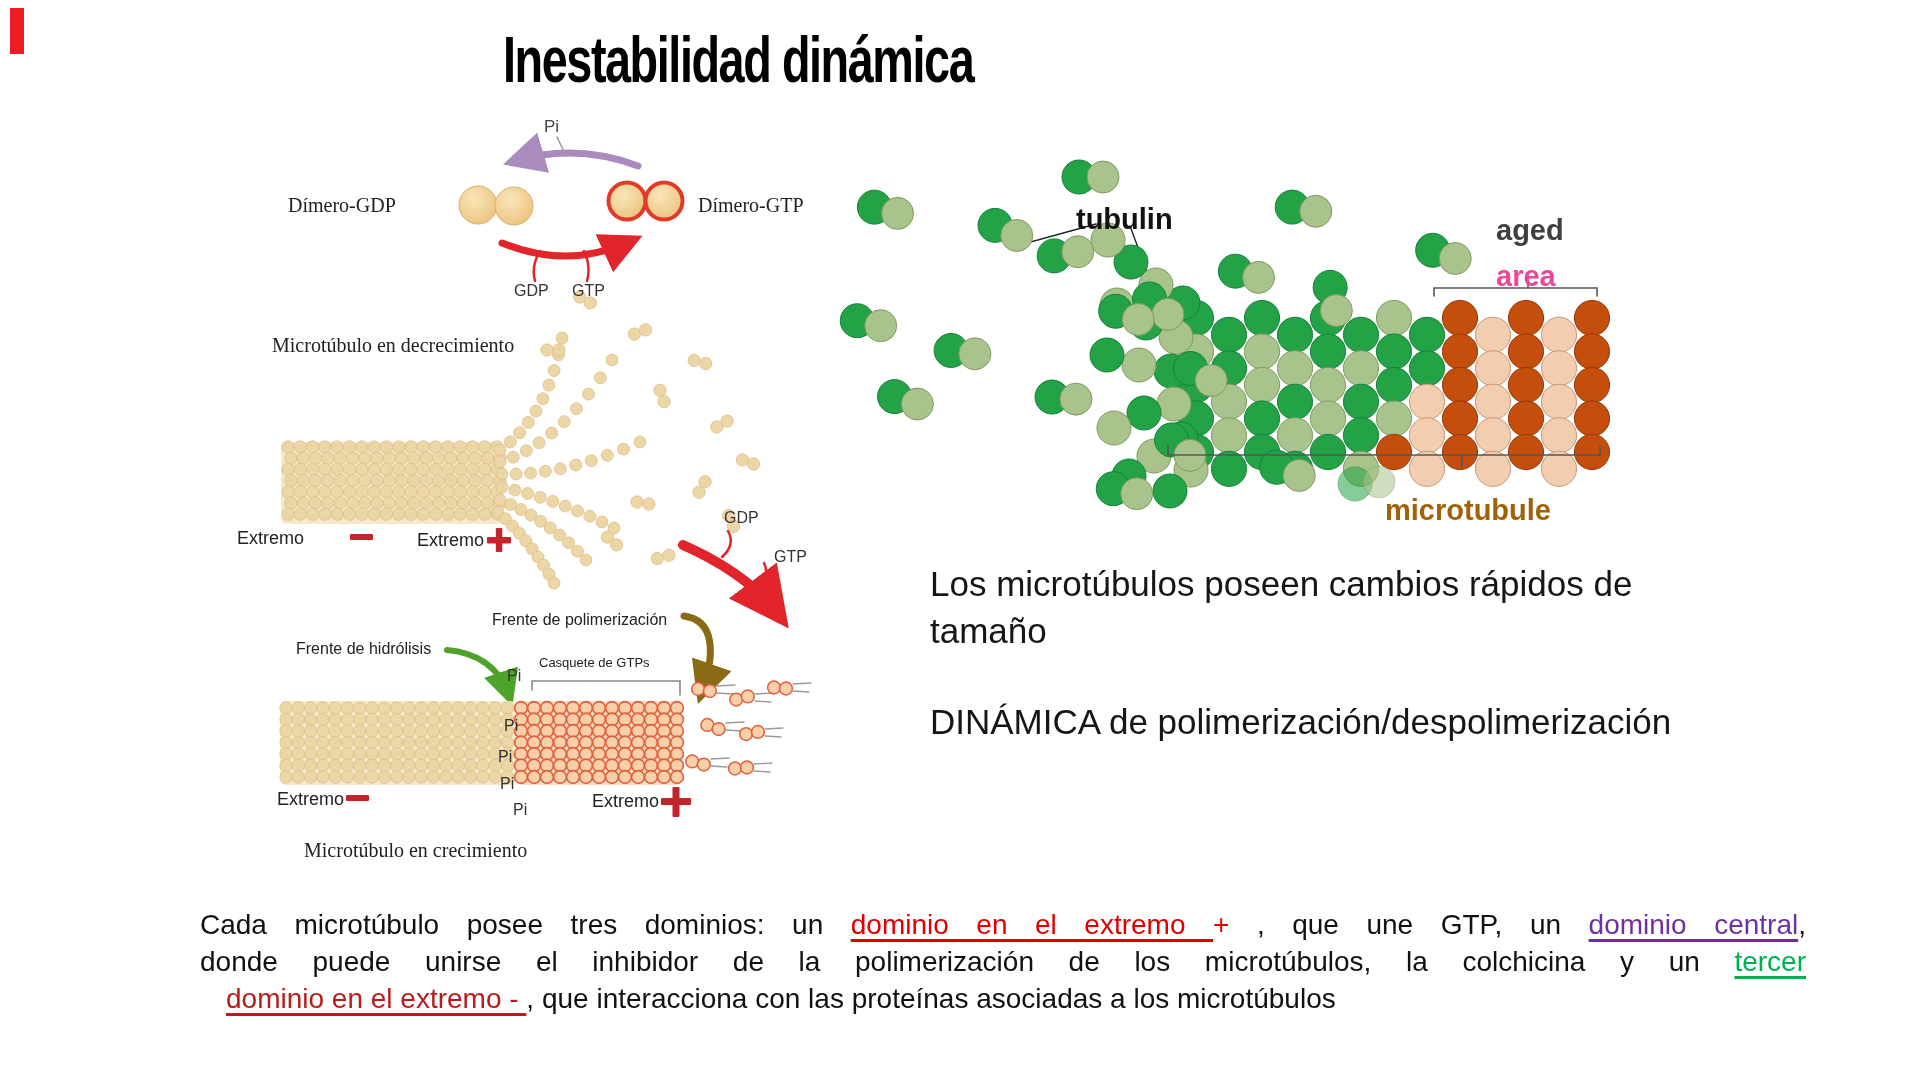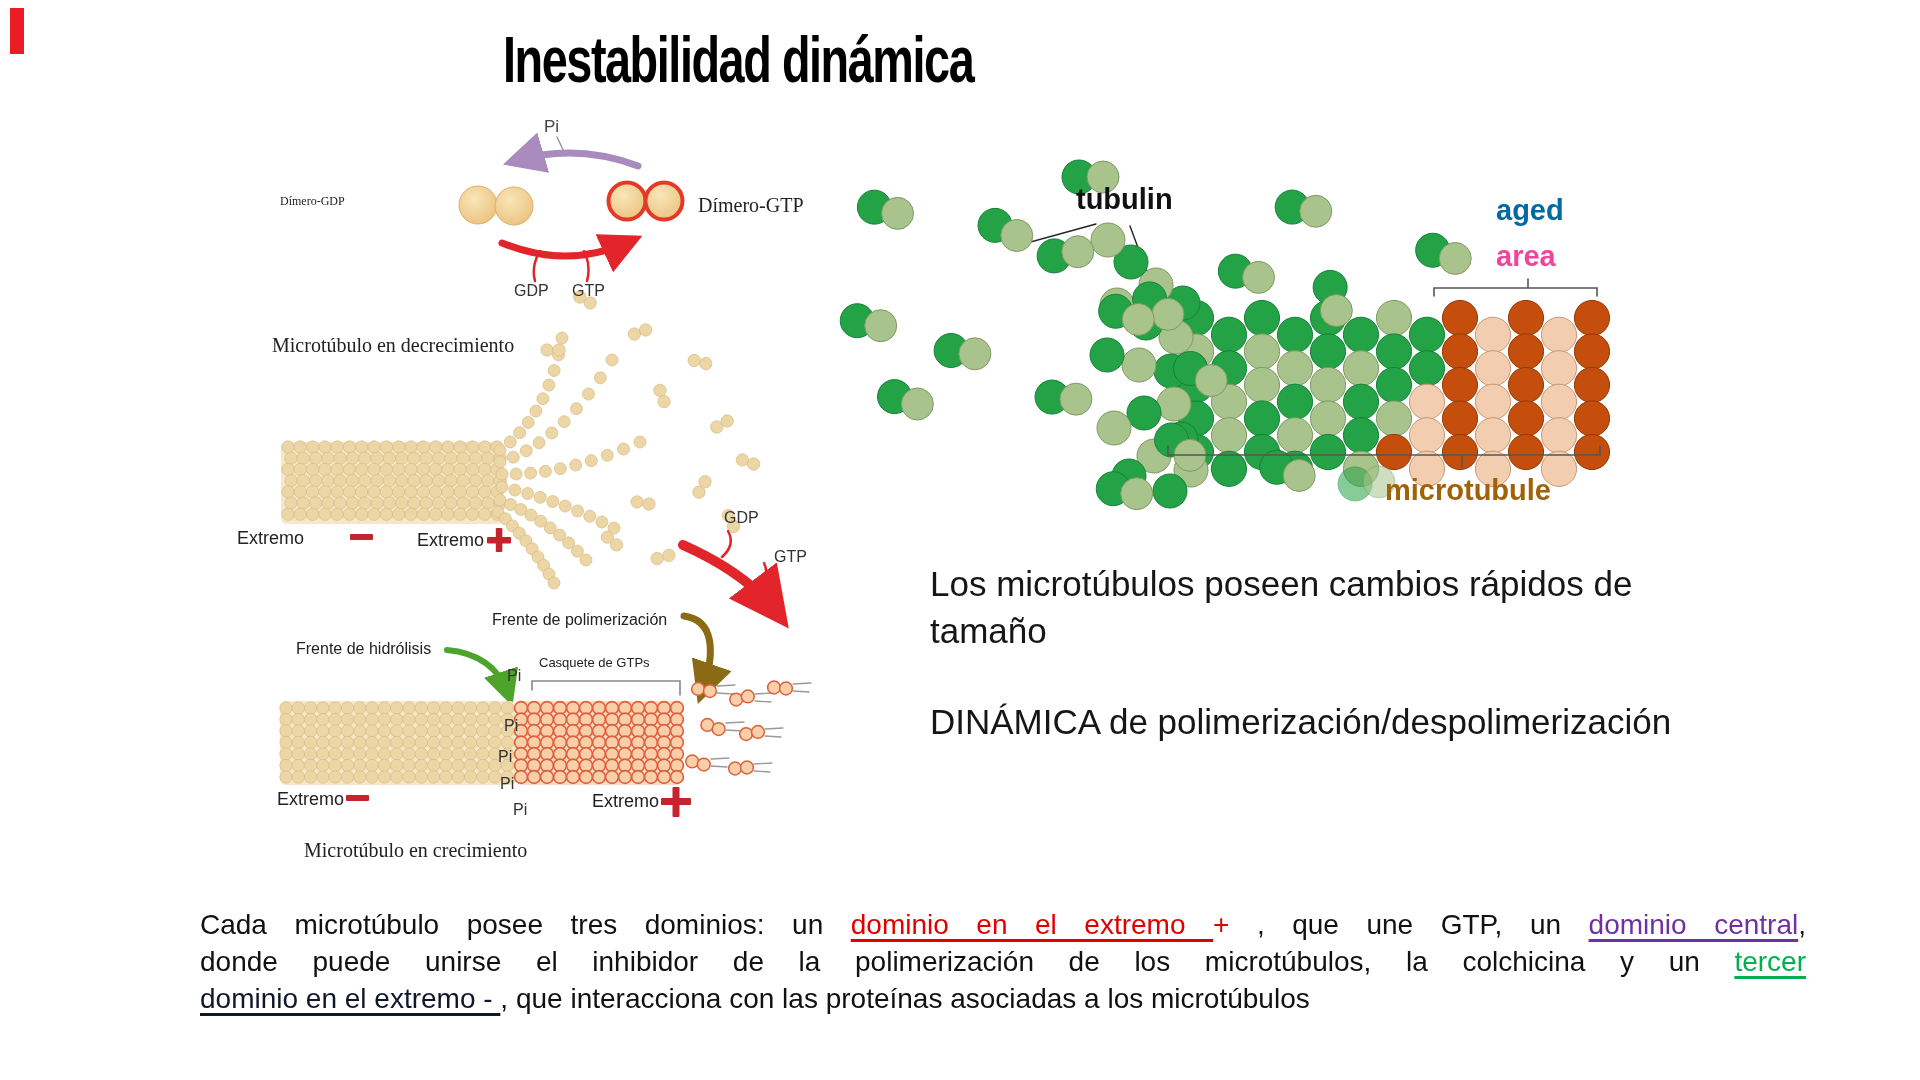--- a/index.html
+++ b/index.html
@@ -1,20 +1,20 @@
 <!DOCTYPE html>
 <html><head>
 <meta charset="utf-8">
 <style>
   html,body{margin:0;padding:0;background:#888;}
   .slide{position:relative;width:1920px;height:1080px;background:#ffffff;overflow:hidden;
          font-family:"Liberation Sans",sans-serif;}
   .lbl{position:absolute;white-space:nowrap;color:#222;}
   .serif{font-family:"Liberation Serif",serif;}
-  .bold{font-weight:bold;}
+  .bold{font-weight:bold;margin-top:20px;}
   #title{position:absolute;left:503px;top:22px;font-size:65px;font-weight:bold;color:#000;
          letter-spacing:-2px;transform:scaleX(0.72);transform-origin:left top;white-space:nowrap;}
   #red-bar{position:absolute;left:10px;top:8px;width:14px;height:46px;background:#EC1C24;}
   svg{position:absolute;left:0;top:0;}
   .stmt{position:absolute;font-size:35px;color:#161616;line-height:47px;}
   #paragraph{position:absolute;left:200px;top:906px;width:1606px;font-size:28px;color:#111;}
   .pline{line-height:37px;}
   .just{text-align:justify;text-align-last:justify;}
 </style>
 </head>
@@ -660,21 +660,21 @@
         <circle cx="1276.663381171355" cy="467.23777842341764" r="17" fill="#23A346" stroke="#15813A" stroke-width="1" opacity="1"></circle>
         <circle cx="1299.2160040702167" cy="475.4462618632337" r="16" fill="#A9C38D" stroke="#7E9A62" stroke-width="1" opacity="1"></circle>
         <path d="M 1434 296 L 1434 288 L 1597 288 L 1597 296 M 1528 288 L 1528 279" fill="none" stroke="#555" stroke-width="1.6" stroke-linecap="round"></path>
         <path d="M 1168 446 L 1168 455 L 1600 455 L 1600 446 M 1462 455 L 1462 467" fill="none" stroke="#555" stroke-width="1.6" stroke-linecap="round"></path>
         <circle cx="1355.0418583209907" cy="483.95871317022426" r="17" fill="#23A346" stroke="#15813A" stroke-width="1" opacity="0.55"></circle>
         <circle cx="1378.9505310751927" cy="481.86697534428043" r="16" fill="#A9C38D" stroke="#7E9A62" stroke-width="1" opacity="0.55"></circle>
       </g>
     </svg>
 
   <div class="lbl" style="left:544px;top:117px;font-size:17px;color:#444">Pi</div>
-  <div class="lbl serif" style="left:280px;top:194px;font-size:12px">Dímero-GDP</div>
+  <div class="lbl serif" style="left:288px;top:194px;font-size:20px">Dímero-GDP</div>
   <div class="lbl serif" style="left:698px;top:194px;font-size:20px">Dímero-GTP</div>
   <div class="lbl" style="left:514px;top:282px;font-size:16px;color:#333">GDP</div>
   <div class="lbl" style="left:572px;top:282px;font-size:16px;color:#333">GTP</div>
   <div class="lbl serif" style="left:272px;top:334px;font-size:20px">Microtúbulo en decrecimiento</div>
   <div class="lbl" style="left:237px;top:528px;font-size:18px">Extremo</div>
   <div class="lbl" style="left:417px;top:530px;font-size:18px">Extremo</div>
   <div class="lbl" style="left:724px;top:509px;font-size:16px;color:#333">GDP</div>
   <div class="lbl" style="left:774px;top:548px;font-size:16px;color:#333">GTP</div>
   <div class="lbl" style="left:492px;top:611px;font-size:16px">Frente de polimerización</div>
   <div class="lbl" style="left:296px;top:640px;font-size:16px">Frente de hidrólisis</div>
@@ -682,28 +682,28 @@
   <div class="lbl" style="left:507px;top:667px;font-size:16px;color:#333">Pi</div>
   <div class="lbl" style="left:504px;top:717px;font-size:16px;color:#333">Pi</div>
   <div class="lbl" style="left:498px;top:748px;font-size:16px;color:#333">Pi</div>
   <div class="lbl" style="left:500px;top:775px;font-size:16px;color:#333">Pi</div>
   <div class="lbl" style="left:513px;top:801px;font-size:16px;color:#333">Pi</div>
   <div class="lbl" style="left:277px;top:789px;font-size:18px">Extremo</div>
   <div class="lbl" style="left:592px;top:791px;font-size:18px">Extremo</div>
   <div class="lbl serif" style="left:304px;top:839px;font-size:20px">Microtúbulo en crecimiento</div>
 
   <div class="lbl bold" style="left:1076px;top:183px;font-size:29px;color:#111">tubulin</div>
-  <div class="lbl bold" style="left:1496px;top:194px;font-size:29px;color:#0369a1">aged</div>
+  <div class="lbl bold" style="left:1496px;top:194px;font-size:29px;color:#404040">aged</div>
   <div class="lbl bold" style="left:1496px;top:240px;font-size:29px;color:#ec4899">area</div>
   <div class="lbl bold" style="left:1385px;top:474px;font-size:29px;color:#a16207">microtubule</div>
 
   <div class="stmt" style="left:930px;top:560px">
     <div>Los microtúbulos poseen cambios rápidos de</div>
     <div>tamaño</div>
   </div>
   <div class="stmt" style="left:930px;top:698px">DINÁMICA de polimerización/despolimerización</div>
 
   <div id="paragraph">
       <div class="pline just"><span>Cada microtúbulo posee tres dominios: un </span><span style="color: rgb(224, 0, 0); text-decoration: underline 2.5px; text-underline-offset: 5px;">dominio en el extremo </span><span style="color: rgb(224, 0, 0);">+</span><span> , que une GTP, un </span><span style="color: rgb(112, 48, 160); text-decoration: underline 2.5px; text-underline-offset: 5px;">dominio central</span><span>,</span></div>
       <div class="pline just"><span>donde puede unirse el inhibidor de la polimerización de los microtúbulos, la colchicina y un </span><span style="color: rgb(0, 176, 80); text-decoration: underline 2.5px; text-underline-offset: 5px; margin-top: 28px;">tercer</span></div>
-      <div class="pline"><span style="color: #0f172a; text-decoration: underline 2.5px; text-underline-offset: 5px;">dominio en el extremo - </span><span>, que interacciona con las proteínas asociadas a los microtúbulos</span></div>
+      <div class="pline"><span style="color: #b91c1c; text-decoration: underline 2.5px; text-underline-offset: 5px; margin-left: 26px;">dominio en el extremo - </span><span>, que interacciona con las proteínas asociadas a los microtúbulos</span></div>
     </div>
 </div>
 
 </body></html>

